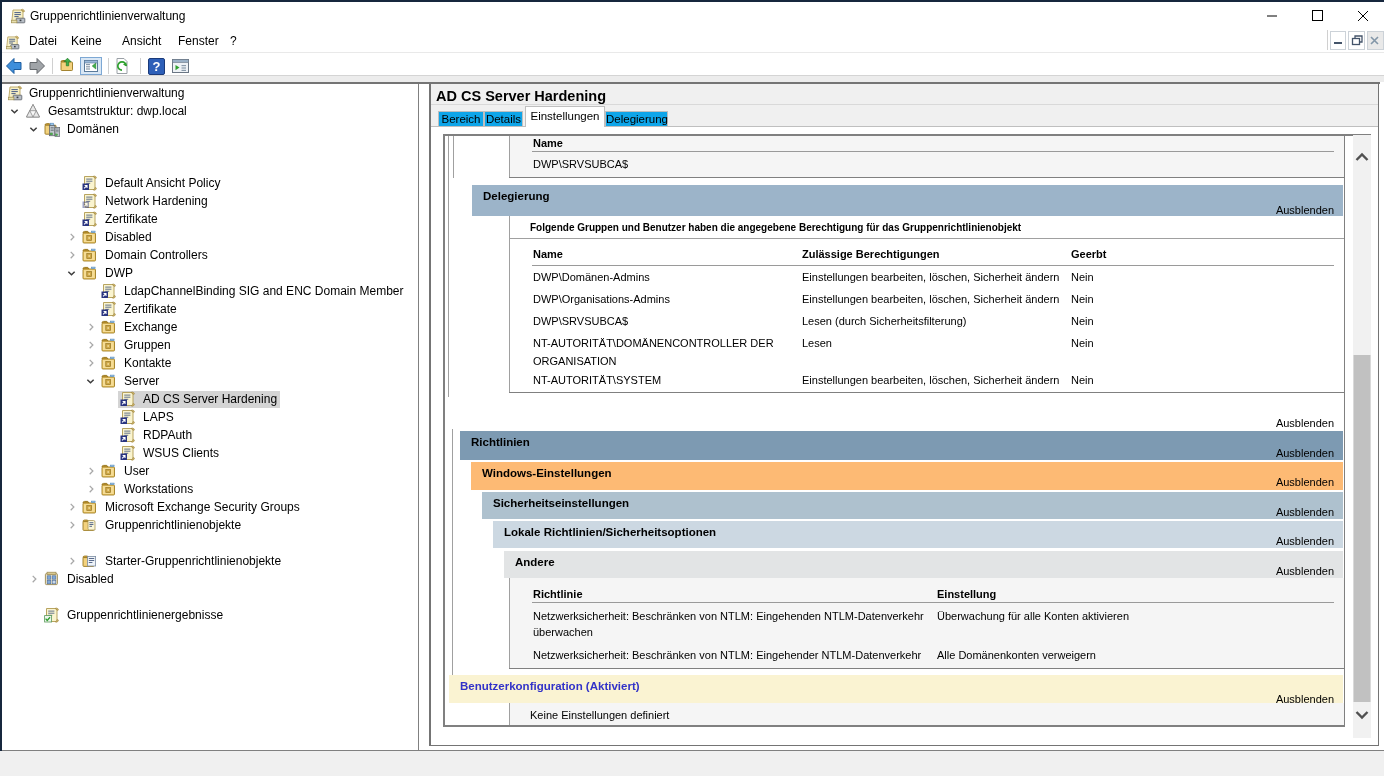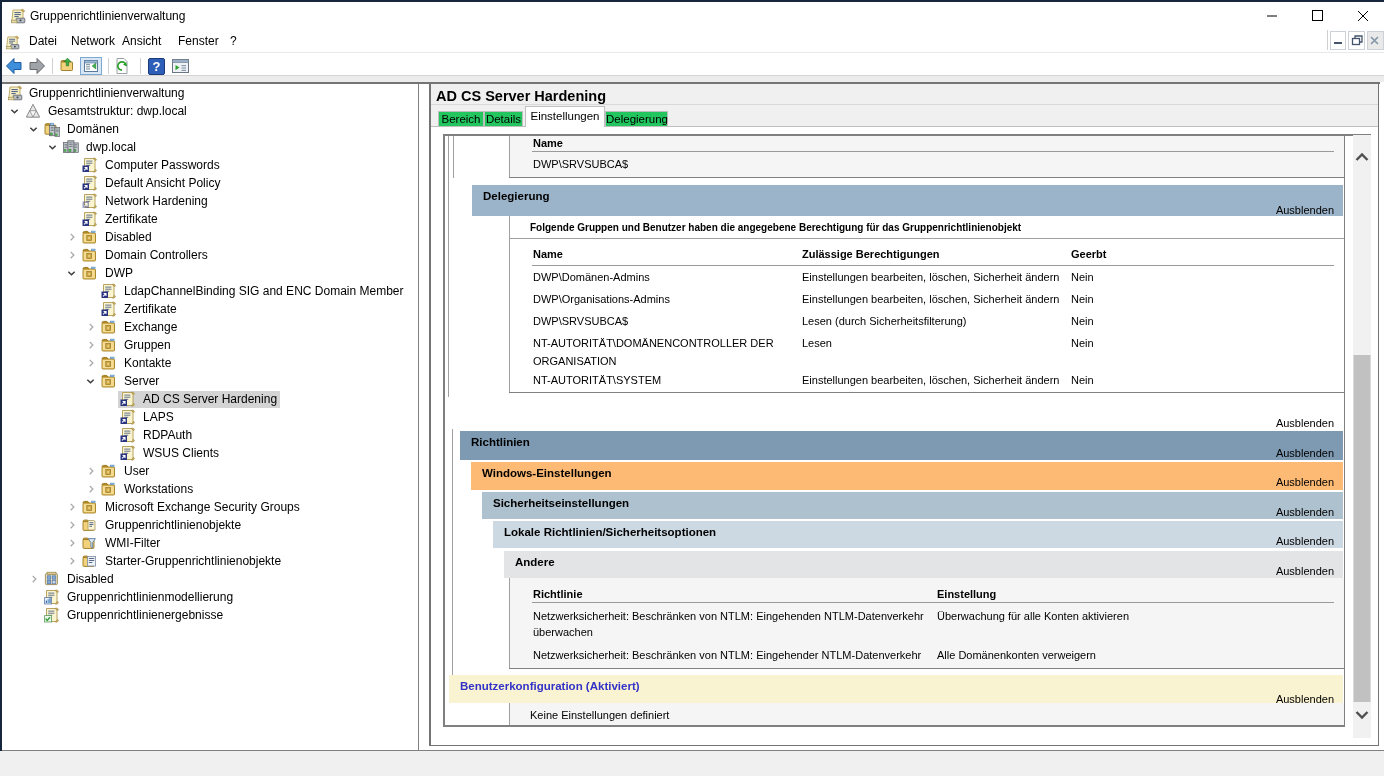--- a/index.html
+++ b/index.html
@@ -25,21 +25,21 @@
 .trow { position:absolute; left:0; height:18px; width:417px; }
 .tlabel { position:absolute; top:2px; font-size:12px; white-space:nowrap; }
 .ticon { position:absolute; top:1px; width:16px; height:16px; }
 .tchev { position:absolute; top:5px; width:9px; height:9px; }
 #selbg { position:absolute; left:118px; top:1px; width:162px; height:17px; background:#d4d4d4; }
 
 #rightpane { left:429px; top:84px; width:950px; height:662px; background:#fff; border-left:2px solid #747474; border-right:1px solid #747474; border-bottom:1px solid #747474; }
 #rtitlestrip { left:431px; top:84px; width:947px; height:43px; background:#f0f0f0; }
 #rtitle { left:436px; top:88px; font-size:14.5px; font-weight:bold; }
 #rtitleline { left:431px; top:104px; width:947px; height:1px; background:#d9d9d9; }
-.tab { position:absolute; font-size:11.5px; text-align:center; background:#22c55e; border:1px solid #bfbfbf; }
+.tab { position:absolute; font-size:11.5px; text-align:center; background:#0ea5e9; border:1px solid #bfbfbf; }
 #tabline { left:431px; top:126px; width:947px; height:1px; background:#bfbfbf; }
 
 .vline { position:absolute; background:#808080; width:1px; }
 .hline { position:absolute; background:#808080; height:1px; }
 .bar { position:absolute; }
 .bar .t { position:absolute; left:11px; top:5px; font-weight:bold; font-size:11.5px; }
 .aus { position:absolute; font-size:11px; width:120px; text-align:right; }
 .rtxt { position:absolute; font-size:11px; white-space:nowrap; }
 .rbold { position:absolute; font-size:11px; font-weight:bold; white-space:nowrap; }
 </style>
@@ -178,21 +178,21 @@
   <svg class="abs" style="left:1255px;top:2px" width="127" height="26" viewBox="0 0 127 26">
     <path d="M12 14 h10" stroke="#000" stroke-width="1"></path>
     <rect x="57.5" y="8.5" width="10" height="10" fill="none" stroke="#000" stroke-width="1"></rect>
     <path d="M103 9 l10 10 M113 9 l-10 10" stroke="#000" stroke-width="1"></path>
   </svg>
   <div class="abs" id="menubar"></div>
   <svg class="abs" style="left:5px;top:35px" width="15" height="15" viewBox="0 0 16 16">
       <use href="#gpmc"></use>
     </svg>
   <div class="menuitem" style="left:29px;top:34px">Datei</div>
-  <div class="menuitem" style="left:71px;top:34px">Network</div>
+  <div class="menuitem" style="left:71px;top:34px">Keine</div>
   <div class="menuitem" style="left:122px;top:34px">Ansicht</div>
   <div class="menuitem" style="left:178px;top:34px">Fenster</div>
   <div class="menuitem" style="left:230px;top:34px">?</div>
   <div class="abs" style="left:1327px;top:30px;width:1px;height:20px;background:#d0d0d0"></div>
   <div class="abs" style="left:1330px;top:31px;width:16px;height:19px;border:1px solid #ccd2d8"></div>
   <div class="abs" style="left:1348px;top:31px;width:17px;height:19px;border:1px solid #ccd2d8"></div>
   <div class="abs" style="left:1367px;top:31px;width:17px;height:19px;border:1px solid #ccd2d8;background:#e9e9e9"></div>
   <svg class="abs" style="left:1330px;top:31px" width="54" height="19" viewBox="0 0 54 19">
     <path d="M4 12 h8" stroke="#44546a" stroke-width="2"></path>
     <rect x="22.5" y="7.5" width="7" height="6" fill="none" stroke="#44546a" stroke-width="1.3"></rect>
@@ -249,35 +249,20 @@
       </div>
   <div class="trow" style="top:36px">
         <svg class="tchev" style="left:29px" width="10" height="10" viewBox="0 0 10 10">
           <use href="#chev-open"></use>
         </svg>
         <svg class="ticon" style="left:44px" width="16" height="16" viewBox="0 0 16 16">
           <use href="#domains"></use>
         </svg>
         <div class="tlabel" style="left:67px">Domänen</div>
       </div>
-  <div class="trow" style="top:54px">
-        <svg class="tchev" style="left:48px" width="10" height="10" viewBox="0 0 10 10">
-          <use href="#chev-open"></use>
-        </svg>
-        <svg class="ticon" style="left:63px" width="16" height="16" viewBox="0 0 16 16">
-          <use href="#domain"></use>
-        </svg>
-        <div class="tlabel" style="left:86px">dwp.local</div>
-      </div>
-  <div class="trow" style="top:72px">
-        <svg class="ticon" style="left:82px" width="16" height="16" viewBox="0 0 16 16">
-          <use href="#gpolink"></use>
-        </svg>
-        <div class="tlabel" style="left:105px">Computer Passwords</div>
-      </div>
   <div class="trow" style="top:90px">
         <svg class="ticon" style="left:82px" width="16" height="16" viewBox="0 0 16 16">
           <use href="#gpolink"></use>
         </svg>
         <div class="tlabel" style="left:105px">Default Ansicht Policy</div>
       </div>
   <div class="trow" style="top:108px">
         <svg class="ticon" style="left:82px" width="16" height="16" viewBox="0 0 16 16">
           <use href="#gpolinkfade"></use>
         </svg>
@@ -418,52 +403,37 @@
       </div>
   <div class="trow" style="top:432px">
         <svg class="tchev" style="left:68px" width="10" height="10" viewBox="0 0 10 10">
           <use href="#chev-closed"></use>
         </svg>
         <svg class="ticon" style="left:82px" width="16" height="16" viewBox="0 0 16 16">
           <use href="#gpofolder"></use>
         </svg>
         <div class="tlabel" style="left:105px">Gruppenrichtlinienobjekte</div>
       </div>
-  <div class="trow" style="top:450px">
-        <svg class="tchev" style="left:68px" width="10" height="10" viewBox="0 0 10 10">
-          <use href="#chev-closed"></use>
-        </svg>
-        <svg class="ticon" style="left:82px" width="16" height="16" viewBox="0 0 16 16">
-          <use href="#wmi"></use>
-        </svg>
-        <div class="tlabel" style="left:105px">WMI-Filter</div>
-      </div>
   <div class="trow" style="top:468px">
         <svg class="tchev" style="left:68px" width="10" height="10" viewBox="0 0 10 10">
           <use href="#chev-closed"></use>
         </svg>
         <svg class="ticon" style="left:82px" width="16" height="16" viewBox="0 0 16 16">
           <use href="#starter"></use>
         </svg>
         <div class="tlabel" style="left:105px">Starter-Gruppenrichtlinienobjekte</div>
       </div>
   <div class="trow" style="top:486px">
         <svg class="tchev" style="left:30px" width="10" height="10" viewBox="0 0 10 10">
           <use href="#chev-closed"></use>
         </svg>
         <svg class="ticon" style="left:44px" width="16" height="16" viewBox="0 0 16 16">
           <use href="#sites"></use>
         </svg>
         <div class="tlabel" style="left:67px">Disabled</div>
-      </div>
-  <div class="trow" style="top:504px">
-        <svg class="ticon" style="left:44px" width="16" height="16" viewBox="0 0 16 16">
-          <use href="#modeling"></use>
-        </svg>
-        <div class="tlabel" style="left:67px">Gruppenrichtlinienmodellierung</div>
       </div>
   <div class="trow" style="top:522px">
         <svg class="ticon" style="left:44px" width="16" height="16" viewBox="0 0 16 16">
           <use href="#results"></use>
         </svg>
         <div class="tlabel" style="left:67px">Gruppenrichtlinienergebnisse</div>
       </div>
   </div>
   <div class="abs" id="rightpane"></div>
   <div class="abs" id="rtitlestrip"></div>

